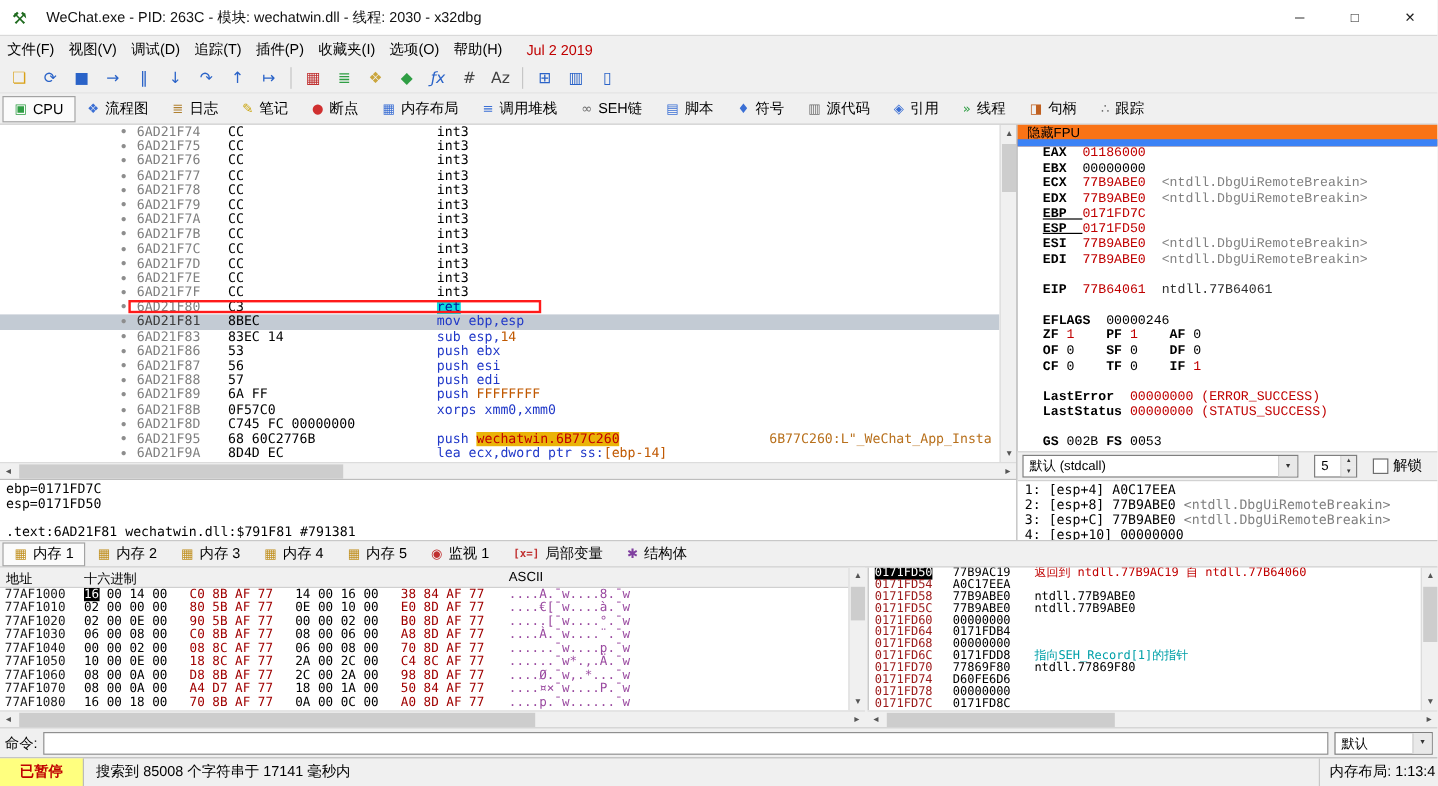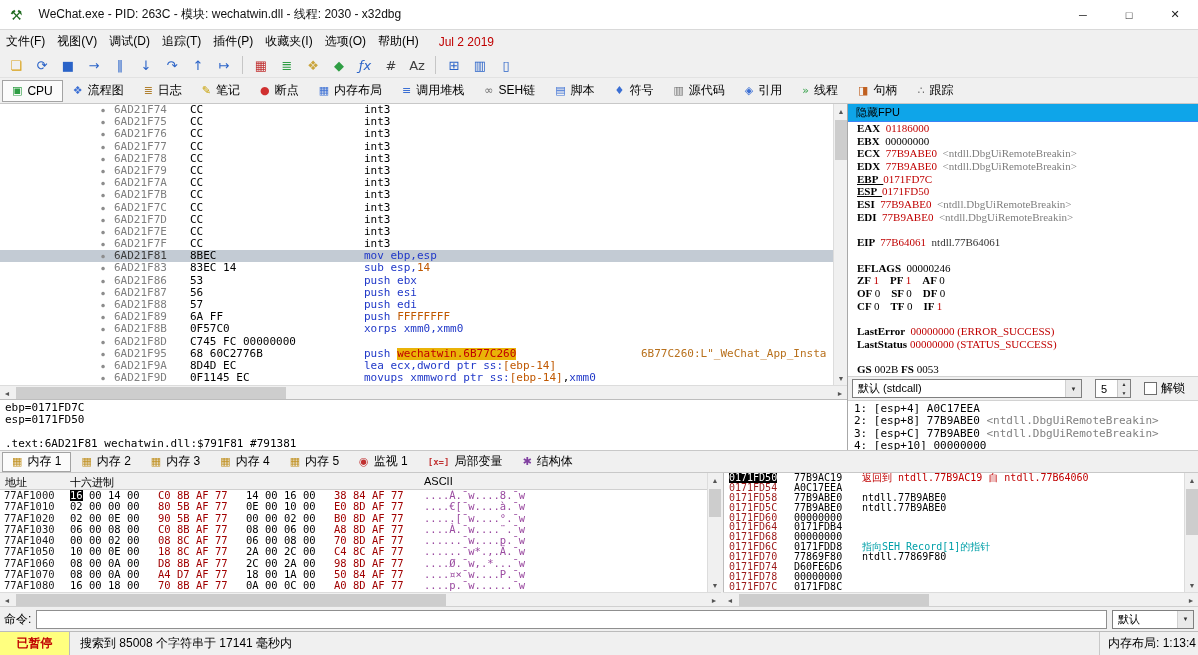--- a/index.html
+++ b/index.html
@@ -51,22 +51,22 @@
   .vsb{width:14px;border-left:1px solid #dcdcdc}
   .hsb{height:14px;border-top:1px solid #dcdcdc}
   .sbarrow{position:absolute;width:14px;height:14px;color:#555;font-size:7px;display:flex;align-items:center;justify-content:center}
   .sbthumb{position:absolute;background:#cdcdcd}
 
   
   .infopane{position:absolute;top:399px;left:0;width:847px;height:51px;background:#fff;border-top:1px solid #bdbdbd;font-family:"DejaVu Sans Mono",monospace;font-size:11px;line-height:12px;padding:2px 5px;white-space:pre;overflow:hidden}
 
   
   .regpane{position:absolute;left:847px;top:104px;width:351px;height:346px;background:#fff;border-left:1px solid #a8a8a8}
-  .reg-header{height:18px;background:#0ea5e9;border-bottom:1px solid #3b82f6;font-size:11px;display:flex;align-items:center;padding-left:8px}
-  .reglist{position:absolute;top:18px;left:0;right:0;height:254px;overflow:hidden;font-family:Liberation Serif, serif;font-size:11px;white-space:pre;padding-left:9px}
+  .reg-header{height:18px;background:#f97316;border-bottom:6px solid #3b82f6;font-size:11px;display:flex;align-items:center;padding-left:8px}
+  .reglist{position:absolute;top:18px;left:0;right:0;height:254px;overflow:hidden;font-family:Liberation Mono, monospace;font-size:11px;white-space:pre;padding-left:21px}
   .rrow{height:12.7px;line-height:12.7px}
   .rname{font-weight:bold;color:#000}
   .rname.ul{text-decoration:underline}
   .rval{color:#000}
   .rval.red{color:#c00000}
   .rsym{color:#7f7f7f}
   .rsym.dark{color:#303030}
   .callconv{position:absolute;top:272px;left:0;right:0;height:24px;background:#f0f0f0;border-top:1px solid #d2d2d2;display:flex;align-items:center;gap:13px;padding:0 4px}
   .combo{background:#fff;border:1px solid #7f7f7f;height:19px;display:flex;align-items:center;font-size:11px;padding-left:5px}
   .combo .arrowbox{margin-left:auto;width:16px;height:100%;display:flex;align-items:center;justify-content:center;font-size:6px;color:#333;border-left:1px solid #d0d0d0;background:#e9e9e9}
@@ -236,20 +236,21 @@
     <div class="drow"><span class="dgut">●</span><span class="daddr">6AD21F76</span><span class="dbytes">CC</span><span class="dins"><span class="tk-k">int3</span></span></div>
     <div class="drow"><span class="dgut">●</span><span class="daddr">6AD21F77</span><span class="dbytes">CC</span><span class="dins"><span class="tk-k">int3</span></span></div>
     <div class="drow"><span class="dgut">●</span><span class="daddr">6AD21F78</span><span class="dbytes">CC</span><span class="dins"><span class="tk-k">int3</span></span></div>
     <div class="drow"><span class="dgut">●</span><span class="daddr">6AD21F79</span><span class="dbytes">CC</span><span class="dins"><span class="tk-k">int3</span></span></div>
     <div class="drow"><span class="dgut">●</span><span class="daddr">6AD21F7A</span><span class="dbytes">CC</span><span class="dins"><span class="tk-k">int3</span></span></div>
     <div class="drow"><span class="dgut">●</span><span class="daddr">6AD21F7B</span><span class="dbytes">CC</span><span class="dins"><span class="tk-k">int3</span></span></div>
     <div class="drow"><span class="dgut">●</span><span class="daddr">6AD21F7C</span><span class="dbytes">CC</span><span class="dins"><span class="tk-k">int3</span></span></div>
     <div class="drow"><span class="dgut">●</span><span class="daddr">6AD21F7D</span><span class="dbytes">CC</span><span class="dins"><span class="tk-k">int3</span></span></div>
     <div class="drow"><span class="dgut">●</span><span class="daddr">6AD21F7E</span><span class="dbytes">CC</span><span class="dins"><span class="tk-k">int3</span></span></div>
     <div class="drow"><span class="dgut">●</span><span class="daddr">6AD21F7F</span><span class="dbytes">CC</span><span class="dins"><span class="tk-k">int3</span></span></div>
+    <div class="drow"><span class="dgut">●</span><span class="daddr">6AD21F80</span><span class="dbytes">C3</span><span class="dins"><span class="tk-cy">ret</span></span><div class="redbox"></div></div>
     <div class="drow sel"><span class="dgut">●</span><span class="daddr">6AD21F81</span><span class="dbytes">8BEC</span><span class="dins"><span class="tk-b">mov ebp,esp</span></span></div>
     <div class="drow"><span class="dgut">●</span><span class="daddr">6AD21F83</span><span class="dbytes">83EC 14</span><span class="dins"><span class="tk-b">sub esp,</span><span class="tk-o">14</span></span></div>
     <div class="drow"><span class="dgut">●</span><span class="daddr">6AD21F86</span><span class="dbytes">53</span><span class="dins"><span class="tk-b">push ebx</span></span></div>
     <div class="drow"><span class="dgut">●</span><span class="daddr">6AD21F87</span><span class="dbytes">56</span><span class="dins"><span class="tk-b">push esi</span></span></div>
     <div class="drow"><span class="dgut">●</span><span class="daddr">6AD21F88</span><span class="dbytes">57</span><span class="dins"><span class="tk-b">push edi</span></span></div>
     <div class="drow"><span class="dgut">●</span><span class="daddr">6AD21F89</span><span class="dbytes">6A FF</span><span class="dins"><span class="tk-b">push </span><span class="tk-o">FFFFFFFF</span></span></div>
     <div class="drow"><span class="dgut">●</span><span class="daddr">6AD21F8B</span><span class="dbytes">0F57C0</span><span class="dins"><span class="tk-b">xorps xmm0,xmm0</span></span></div>
     <div class="drow"><span class="dgut">●</span><span class="daddr">6AD21F8D</span><span class="dbytes">C745 FC 00000000</span></div>
     <div class="drow"><span class="dgut">●</span><span class="daddr">6AD21F95</span><span class="dbytes">68 60C2776B</span><span class="dins"><span class="tk-b">push </span><span class="tk-ry">wechatwin.6B77C260</span></span><span class="dcmt">6B77C260:L"_WeChat_App_Insta</span></div>
     <div class="drow"><span class="dgut">●</span><span class="daddr">6AD21F9A</span><span class="dbytes">8D4D EC</span><span class="dins"><span class="tk-b">lea ecx,dword ptr ss:</span><span class="tk-o">[ebp-14]</span></span></div>

